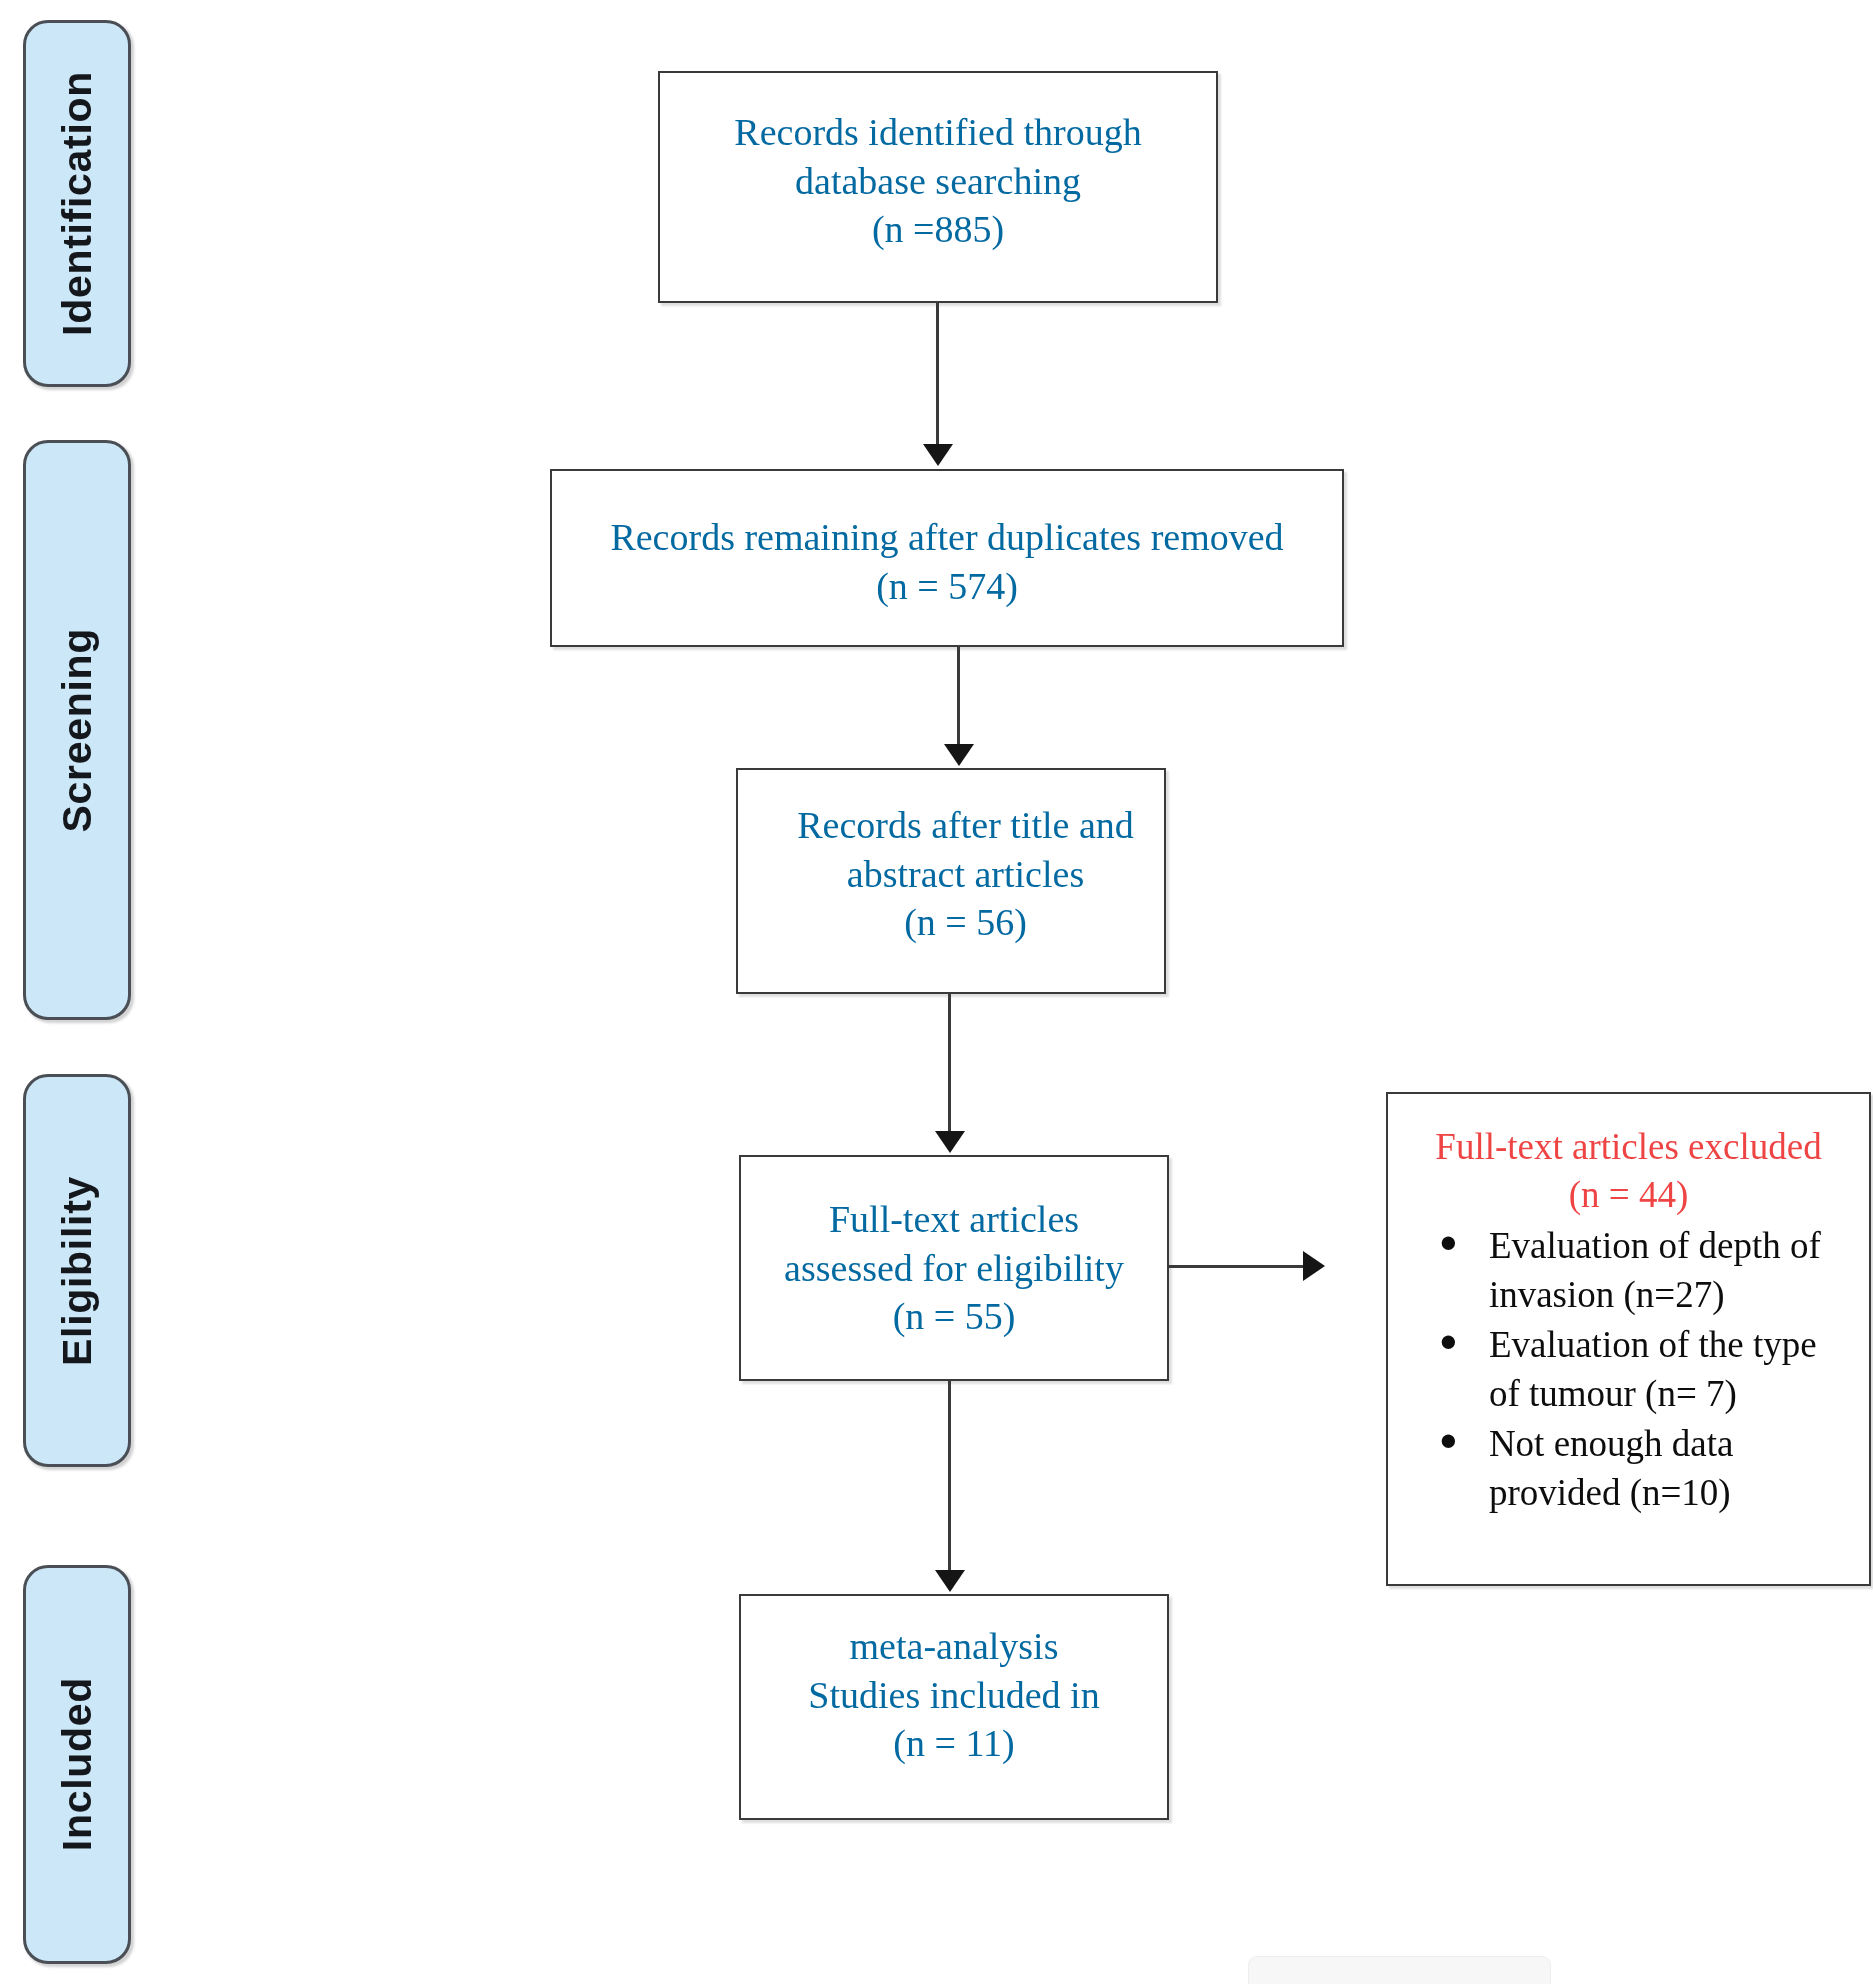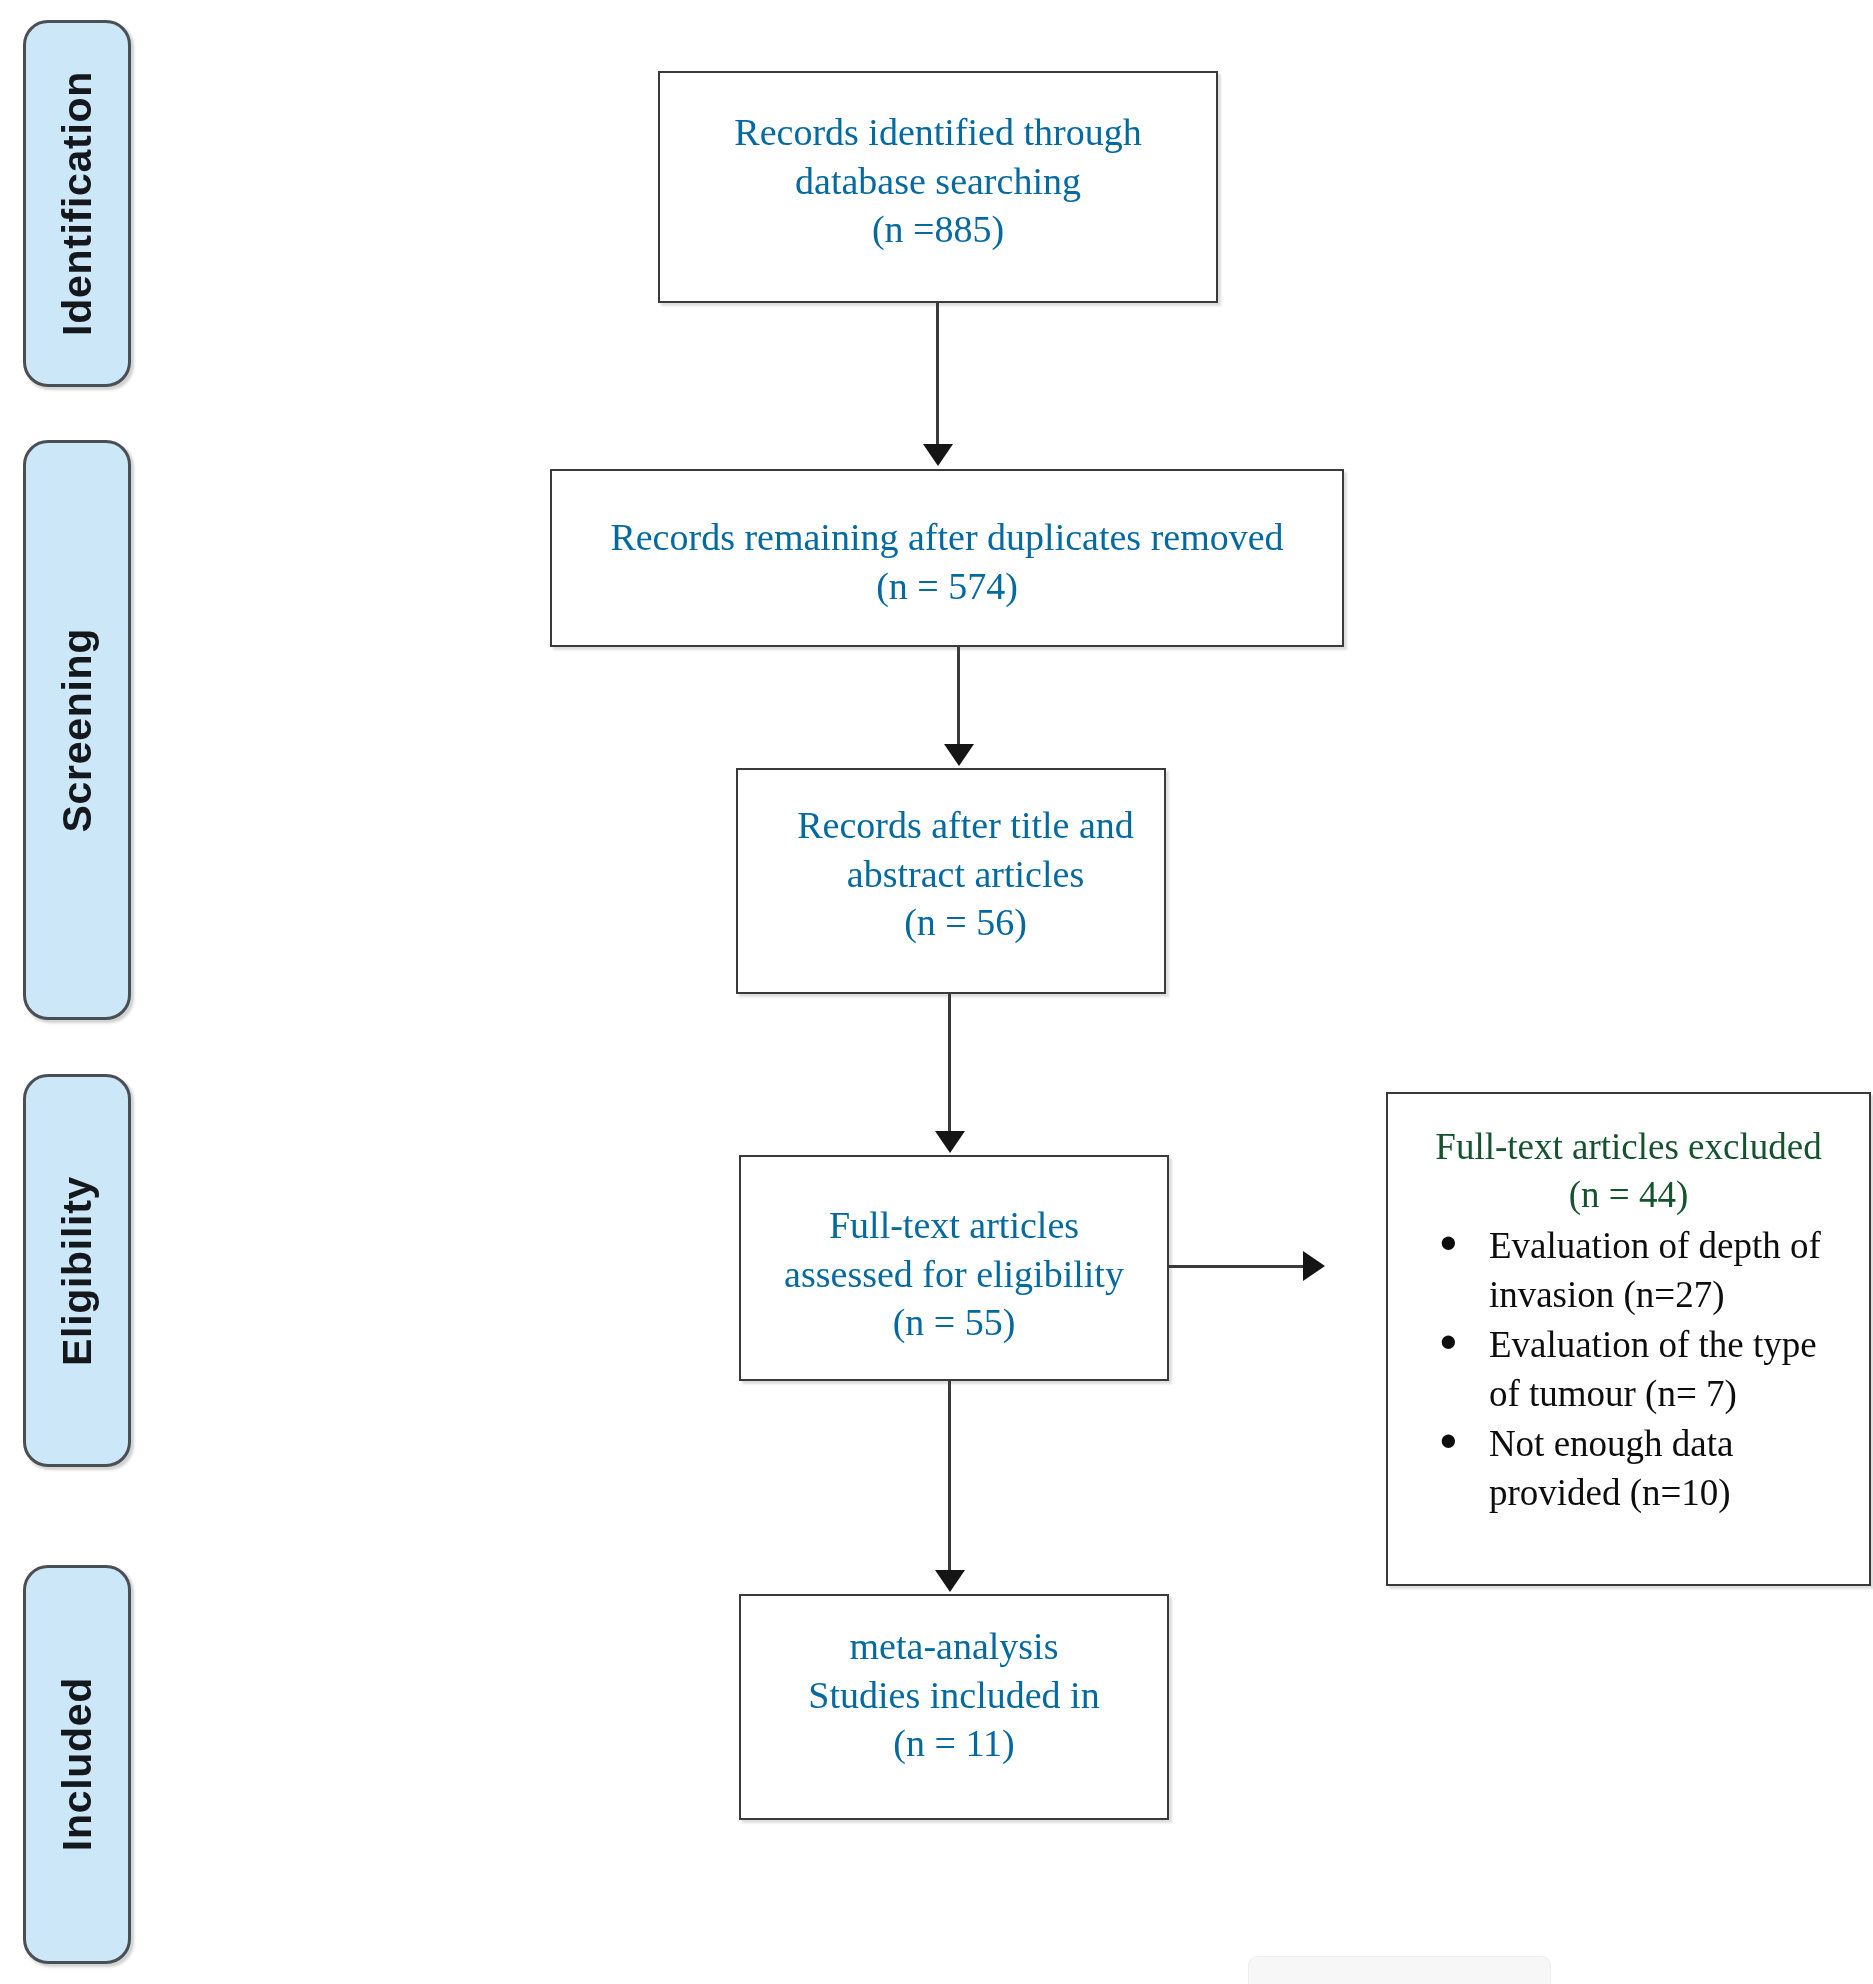--- a/index.html
+++ b/index.html
@@ -56,29 +56,29 @@
     line-height: 1.28;
     color: #0369a1;
     padding: 0 9.2px;
   }
   .flow-text .ln { display: block; }
 
   
   .pad-top-1 { padding-top: 35px; }
   .pad-top-2 { padding-top: 42px; }
   .pad-top-3 { padding-top: 31px; }
-  .pad-top-4 { padding-top: 38px; margin-top: 6px; }
+  .pad-top-4 { padding-top: 38px; }
   .pad-top-5 { padding-top: 26px; }
 
   
   .excl-head {
     text-align: center;
     font-size: 37px;
     line-height: 1.3;
-    color: #14532d;
+    color: #ef4444;
     padding: 29px 17px 0 17px;
   }
   .excl-head .ln { display: block; }
   .excl-list {
     margin: 2.6px 0 0 0;
     padding: 0 19.6px 0 97px;
     list-style: none;
   }
   .excl-list li {
     position: relative;

